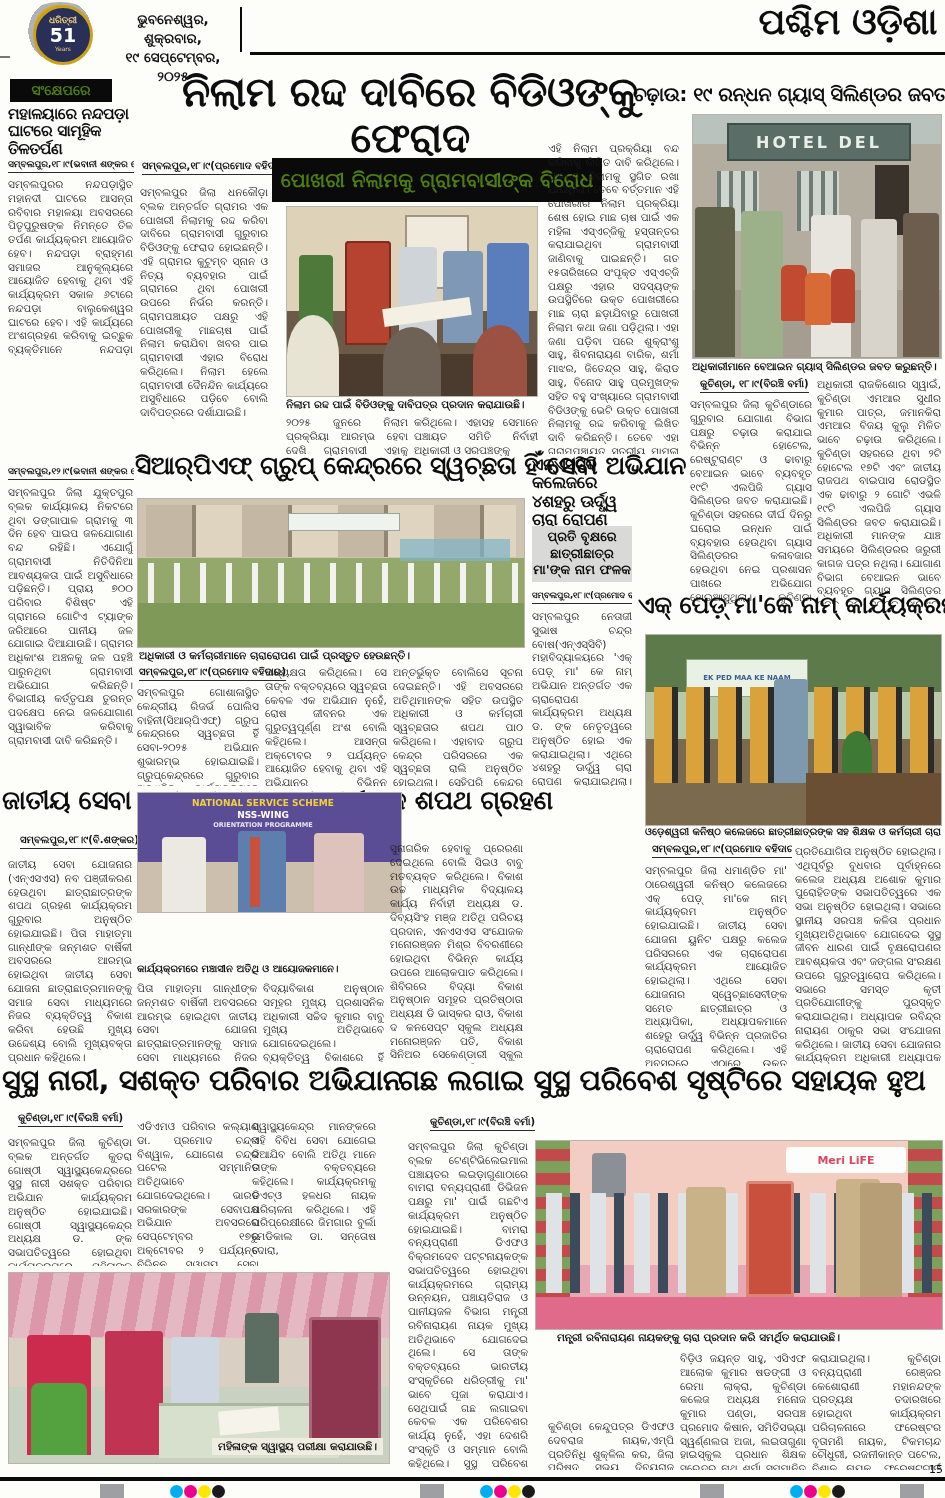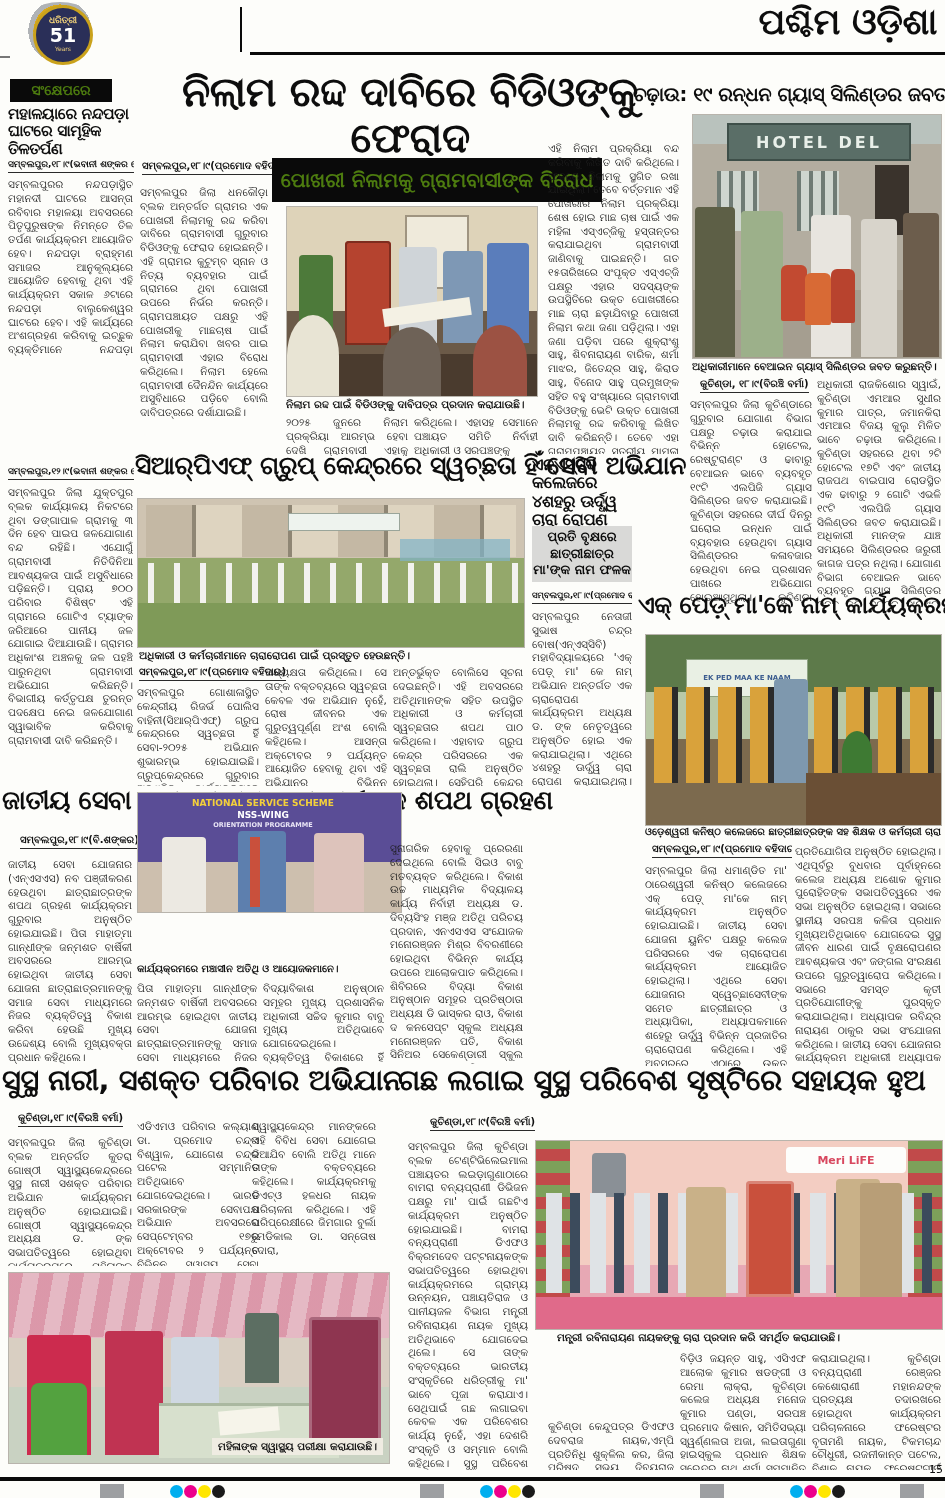--- a/index.html
+++ b/index.html
@@ -41,20 +41,24 @@
 <div id="page">
 
   <div class="logo-wrap">
     <div class="laurel"></div>
     <div class="logo-inner">
       <div class="logo-title">ଧରିତ୍ରୀ</div>
       <div class="logo-years">51</div>
       <div class="logo-years-label">Years</div>
     </div>
   </div>
+  <div class="abs center" style="left:110px;top:10px;width:126px;font-weight:bold;font-size:13.5px;line-height:1.4;">
+    <div>ଭୁବନେଶ୍ୱର, ଶୁକ୍ରବାର,</div>
+    <div>୧୯ ସେପ୍ଟେମ୍ବର, ୨୦୨୫</div>
+  </div>
   <div class="abs rule" style="left:240px;top:7px;width:2px;height:45px;"></div>
   <div class="abs headline" style="right:8px;top:2px;width:420px;text-align:right;font-size:36px;">ପଶ୍ଚିମ ଓଡ଼ିଶା</div>
   <div class="abs rule" style="left:250px;top:52px;right:0;height:3px;"></div>
   <div class="abs" style="left:0;top:56px;width:10px;height:2px;background:#777;"></div>
 
   <div class="abs blackbox" style="left:10px;top:79px;width:102px;height:23px;font-size:14px;">ସଂକ୍ଷେପରେ</div>
   <div class="abs headline" style="left:8px;top:106px;width:125px;font-size:15.5px;">ମହାଳୟାରେ ନନ୍ଦପଡ଼ା ଘାଟରେ ସାମୂହିକ ତିଳତର୍ପଣ</div>
   <div class="abs byline" style="left:8px;top:159px;width:126px;font-size:9px;">
     <span class="inner">ସମ୍ବଲପୁର,୧୮।୯(ଭବାନୀ ଶଙ୍କର ହୋଲ)</span>
   </div>

